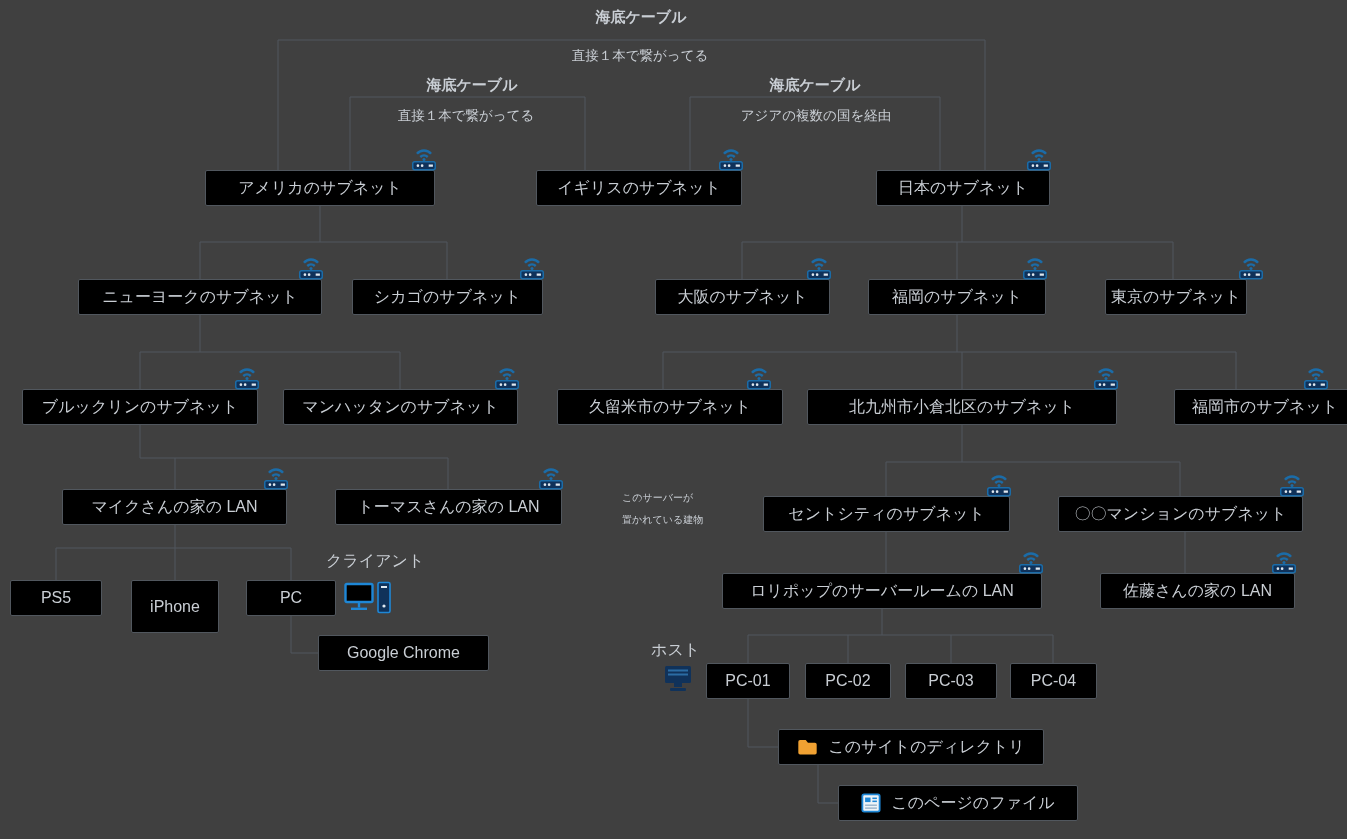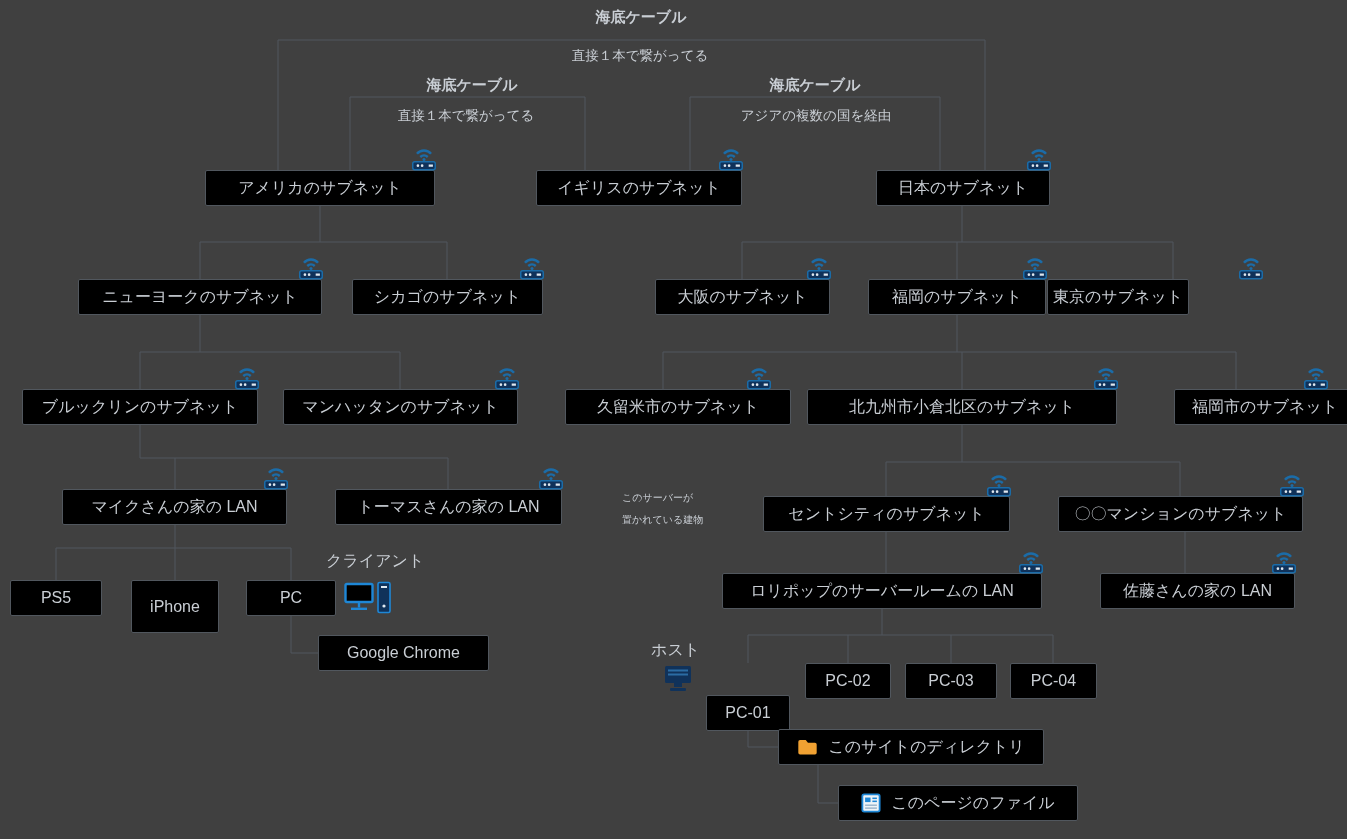--- a/index.html
+++ b/index.html
@@ -176,21 +176,21 @@
         <svg width="30" height="30" viewBox="0 0 32 32">
           <path d="M8.5,12.5 A10,10 0 0 1 23.5,12.5" fill="none" stroke="#1b6ca8" stroke-width="2.6"></path>
           <path d="M12,16 A6,6 0 0 1 20,16" fill="none" stroke="#1b6ca8" stroke-width="2.6"></path>
           <circle cx="16" cy="18.6" r="1.6" fill="#1b6ca8"></circle>
           <rect x="4" y="21" width="24" height="8.5" rx="2" fill="#10325a" stroke="#1b6ca8" stroke-width="1.6"></rect>
           <circle cx="9.5" cy="25.2" r="1.4" fill="#dfe8f0"></circle>
           <circle cx="14" cy="25.2" r="1.4" fill="#dfe8f0"></circle>
           <rect x="21" y="24" width="4.5" height="2.4" fill="#dfe8f0"></rect>
         </svg>
       </span>
-      <div class="node" style="left: 1047px; top: 279px; width: 142px; height: 36px;">
+      <div class="node" style="left: 1105px; top: 279px; width: 142px; height: 36px;">
         <span class="node-label">東京のサブネット</span>
       </div>
       <span class="router" style="left: 1236px; top: 251px;">
         <svg width="30" height="30" viewBox="0 0 32 32">
           <path d="M8.5,12.5 A10,10 0 0 1 23.5,12.5" fill="none" stroke="#1b6ca8" stroke-width="2.6"></path>
           <path d="M12,16 A6,6 0 0 1 20,16" fill="none" stroke="#1b6ca8" stroke-width="2.6"></path>
           <circle cx="16" cy="18.6" r="1.6" fill="#1b6ca8"></circle>
           <rect x="4" y="21" width="24" height="8.5" rx="2" fill="#10325a" stroke="#1b6ca8" stroke-width="1.6"></rect>
           <circle cx="9.5" cy="25.2" r="1.4" fill="#dfe8f0"></circle>
           <circle cx="14" cy="25.2" r="1.4" fill="#dfe8f0"></circle>
@@ -218,21 +218,21 @@
         <svg width="30" height="30" viewBox="0 0 32 32">
           <path d="M8.5,12.5 A10,10 0 0 1 23.5,12.5" fill="none" stroke="#1b6ca8" stroke-width="2.6"></path>
           <path d="M12,16 A6,6 0 0 1 20,16" fill="none" stroke="#1b6ca8" stroke-width="2.6"></path>
           <circle cx="16" cy="18.6" r="1.6" fill="#1b6ca8"></circle>
           <rect x="4" y="21" width="24" height="8.5" rx="2" fill="#10325a" stroke="#1b6ca8" stroke-width="1.6"></rect>
           <circle cx="9.5" cy="25.2" r="1.4" fill="#dfe8f0"></circle>
           <circle cx="14" cy="25.2" r="1.4" fill="#dfe8f0"></circle>
           <rect x="21" y="24" width="4.5" height="2.4" fill="#dfe8f0"></rect>
         </svg>
       </span>
-      <div class="node" style="left: 557px; top: 389px; width: 226px; height: 36px; margin-left: 8px;">
+      <div class="node" style="left: 557px; top: 389px; width: 226px; height: 36px;">
         <span class="node-label">久留米市のサブネット</span>
       </div>
       <span class="router" style="left: 744px; top: 361px;">
         <svg width="30" height="30" viewBox="0 0 32 32">
           <path d="M8.5,12.5 A10,10 0 0 1 23.5,12.5" fill="none" stroke="#1b6ca8" stroke-width="2.6"></path>
           <path d="M12,16 A6,6 0 0 1 20,16" fill="none" stroke="#1b6ca8" stroke-width="2.6"></path>
           <circle cx="16" cy="18.6" r="1.6" fill="#1b6ca8"></circle>
           <rect x="4" y="21" width="24" height="8.5" rx="2" fill="#10325a" stroke="#1b6ca8" stroke-width="1.6"></rect>
           <circle cx="9.5" cy="25.2" r="1.4" fill="#dfe8f0"></circle>
           <circle cx="14" cy="25.2" r="1.4" fill="#dfe8f0"></circle>
@@ -356,21 +356,21 @@
           <circle cx="16" cy="18.6" r="1.6" fill="#1b6ca8"></circle>
           <rect x="4" y="21" width="24" height="8.5" rx="2" fill="#10325a" stroke="#1b6ca8" stroke-width="1.6"></rect>
           <circle cx="9.5" cy="25.2" r="1.4" fill="#dfe8f0"></circle>
           <circle cx="14" cy="25.2" r="1.4" fill="#dfe8f0"></circle>
           <rect x="21" y="24" width="4.5" height="2.4" fill="#dfe8f0"></rect>
         </svg>
       </span>
       <div class="node" style="left: 318px; top: 635px; width: 171px; height: 36px;">
         <span class="node-label">Google Chrome</span>
       </div>
-      <div class="node" style="left: 706px; top: 663px; width: 84px; height: 36px; margin-top: 32px;">
+      <div class="node" style="left: 706px; top: 663px; width: 84px; height: 36px;">
         <span class="node-label">PC-01</span>
       </div>
       <div class="node" style="left: 805px; top: 663px; width: 86px; height: 36px;">
         <span class="node-label">PC-02</span>
       </div>
       <div class="node" style="left: 905px; top: 663px; width: 92px; height: 36px;">
         <span class="node-label">PC-03</span>
       </div>
       <div class="node" style="left: 1010px; top: 663px; width: 87px; height: 36px;">
         <span class="node-label">PC-04</span>

